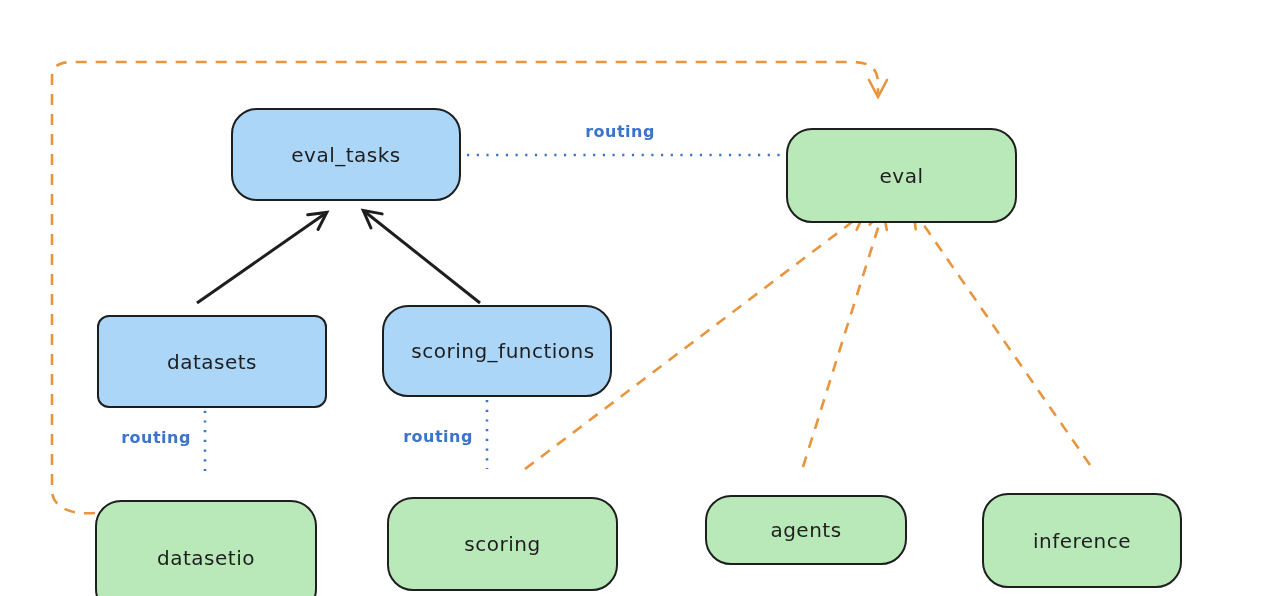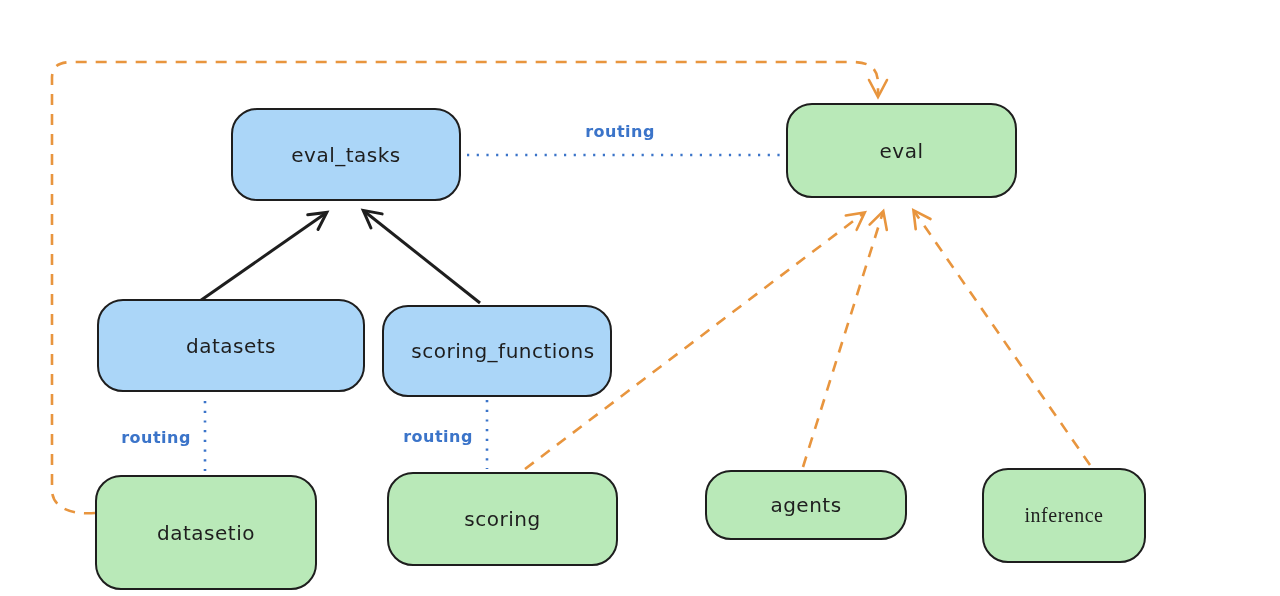--- a/index.html
+++ b/index.html
@@ -23,21 +23,21 @@
     position:absolute;
     box-sizing:border-box;
     border:2.5px solid var(--stroke);
     border-radius:26px;
     display:flex;align-items:center;justify-content:center;
     font-size:20px;
     color:var(--stroke);
     letter-spacing:0.5px;
   }
   .node.blue{background:var(--blue-fill);}
-  .node.green{background:var(--green-fill);}
+  .node.green{background:var(--green-fill);margin-top:25px;}
   .edge-label{
     position:absolute;
     color:var(--routing-blue);
     font-size:16px;
     font-weight:600;
     letter-spacing:0.5px;
     white-space:nowrap;
     transform:translate(-50%,-50%);
   }
 </style>
@@ -71,41 +71,41 @@
   </svg>
 
   <div class="node blue" style="left:231px;top:108px;width:230px;height:93px;">
     <span>eval_tasks</span>
   </div>
 
   <div class="node green" style="left:786px;top:103px;width:231px;height:95px;">
     <span>eval</span>
   </div>
 
-  <div class="node blue" style="left:97px;top:299px;width:268px;height:93px;">
+  <div class="node blue" style="left:97px;top:315px;width:230px;height:93px;border-radius:12px;">
     <span>datasets</span>
   </div>
 
   <div class="node blue" style="left:382px;top:305px;width:230px;height:92px;padding-left:12px;">
     <span>scoring_functions</span>
   </div>
 
   <div class="node green" style="left:95px;top:475px;width:222px;height:115px;">
     <span>datasetio</span>
   </div>
 
   <div class="node green" style="left:387px;top:472px;width:231px;height:94px;border-radius:26px;">
     <span>scoring</span>
   </div>
 
   <div class="node green" style="left:705px;top:470px;width:202px;height:70px;text-align:center;">
     <span>agents</span>
   </div>
 
-  <div class="node green" style="left:982px;top:468px;width:164px;height:95px;font-family:Liberation Serif, serif;">
+  <div class="node green" style="left:982px;top:468px;width:200px;height:95px;">
     <span>inference</span>
   </div>
 
   <div class="edge-label" style="left:620px;top:131px;">routing</div>
   <div class="edge-label" style="left:156px;top:437px;">routing</div>
   <div class="edge-label" style="left:438px;top:436px;">routing</div>
 
 </div>
 
 </body></html>

